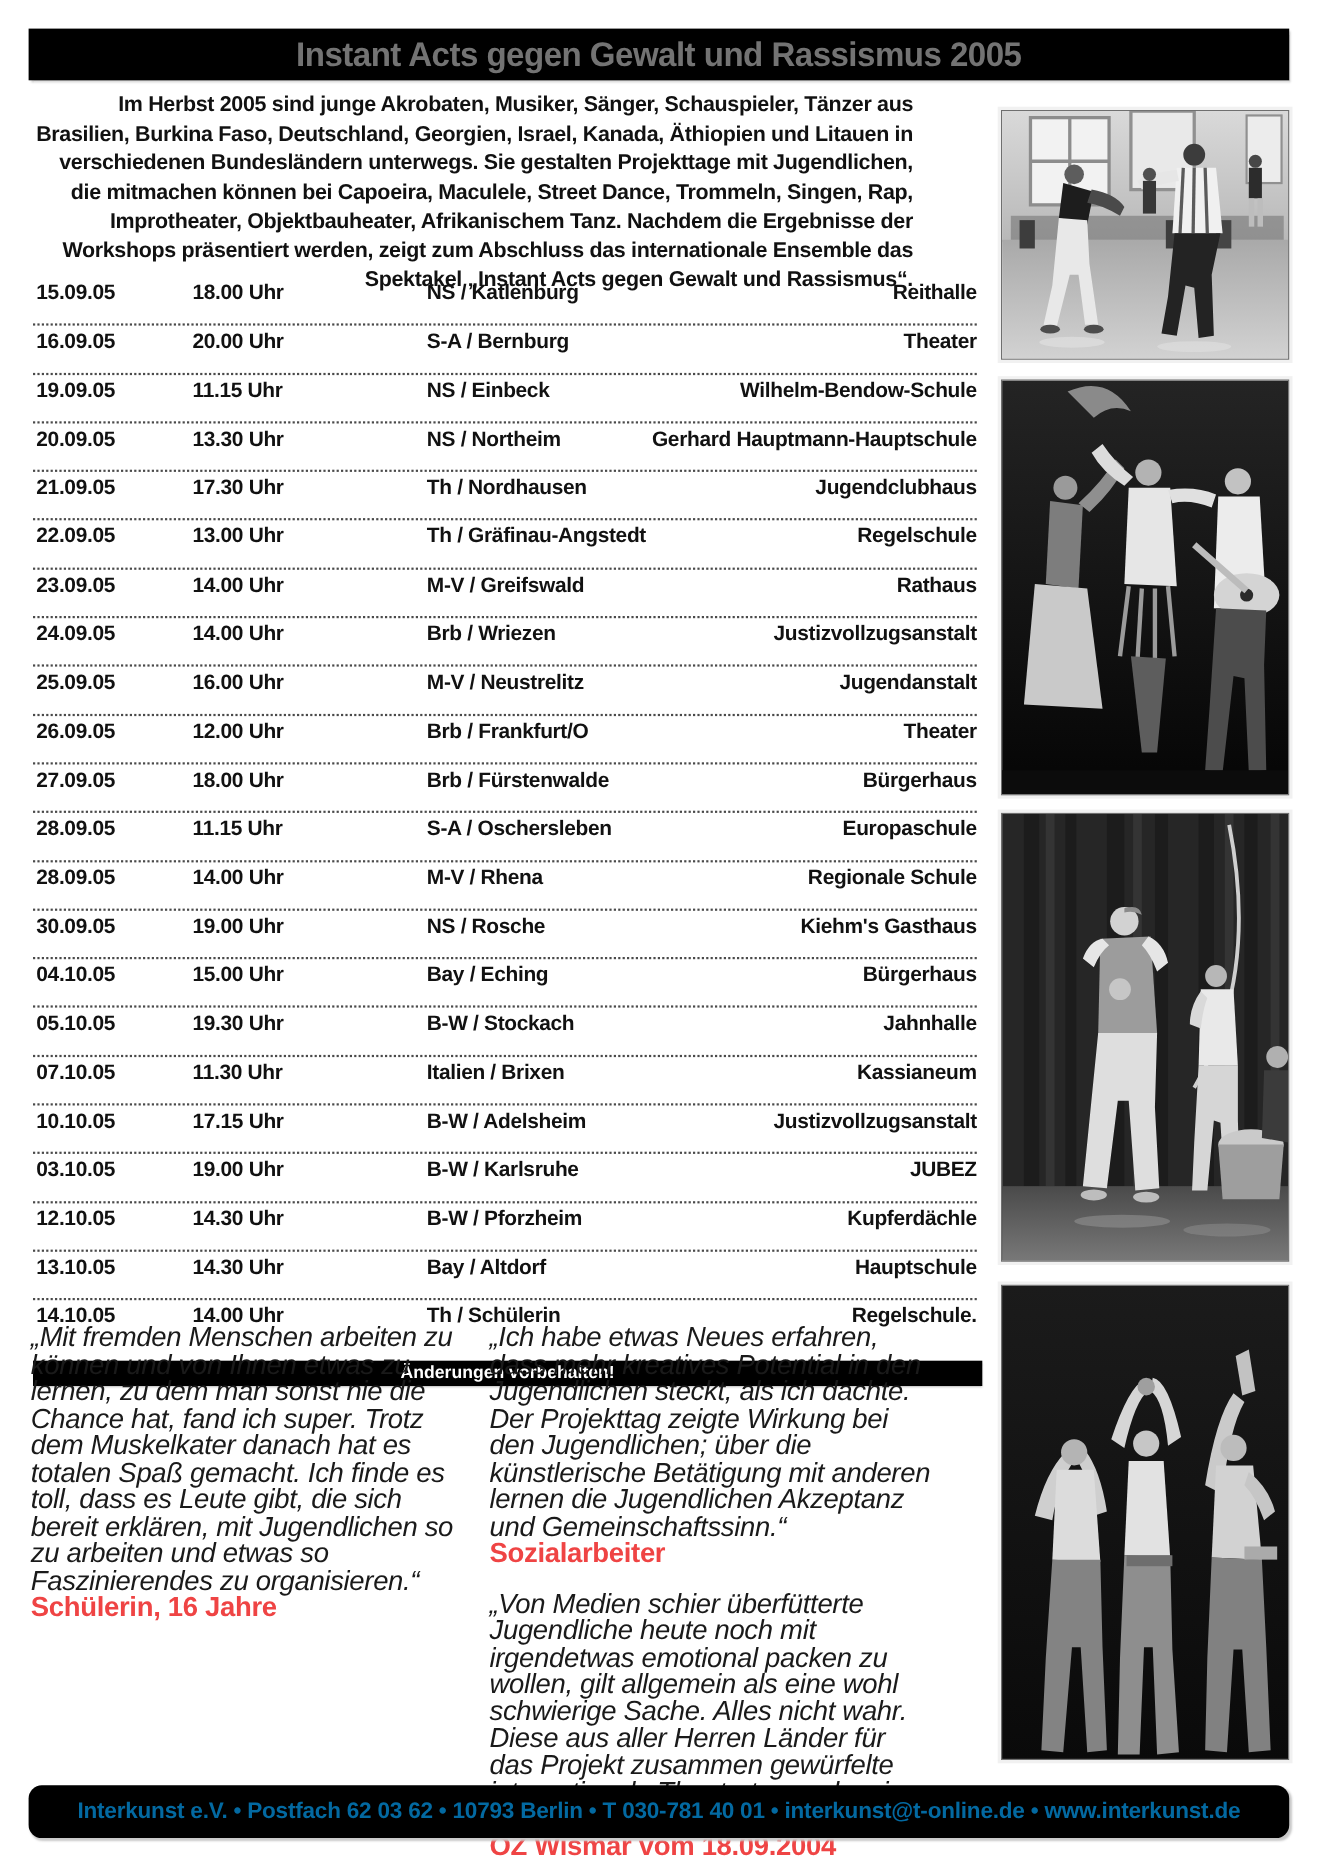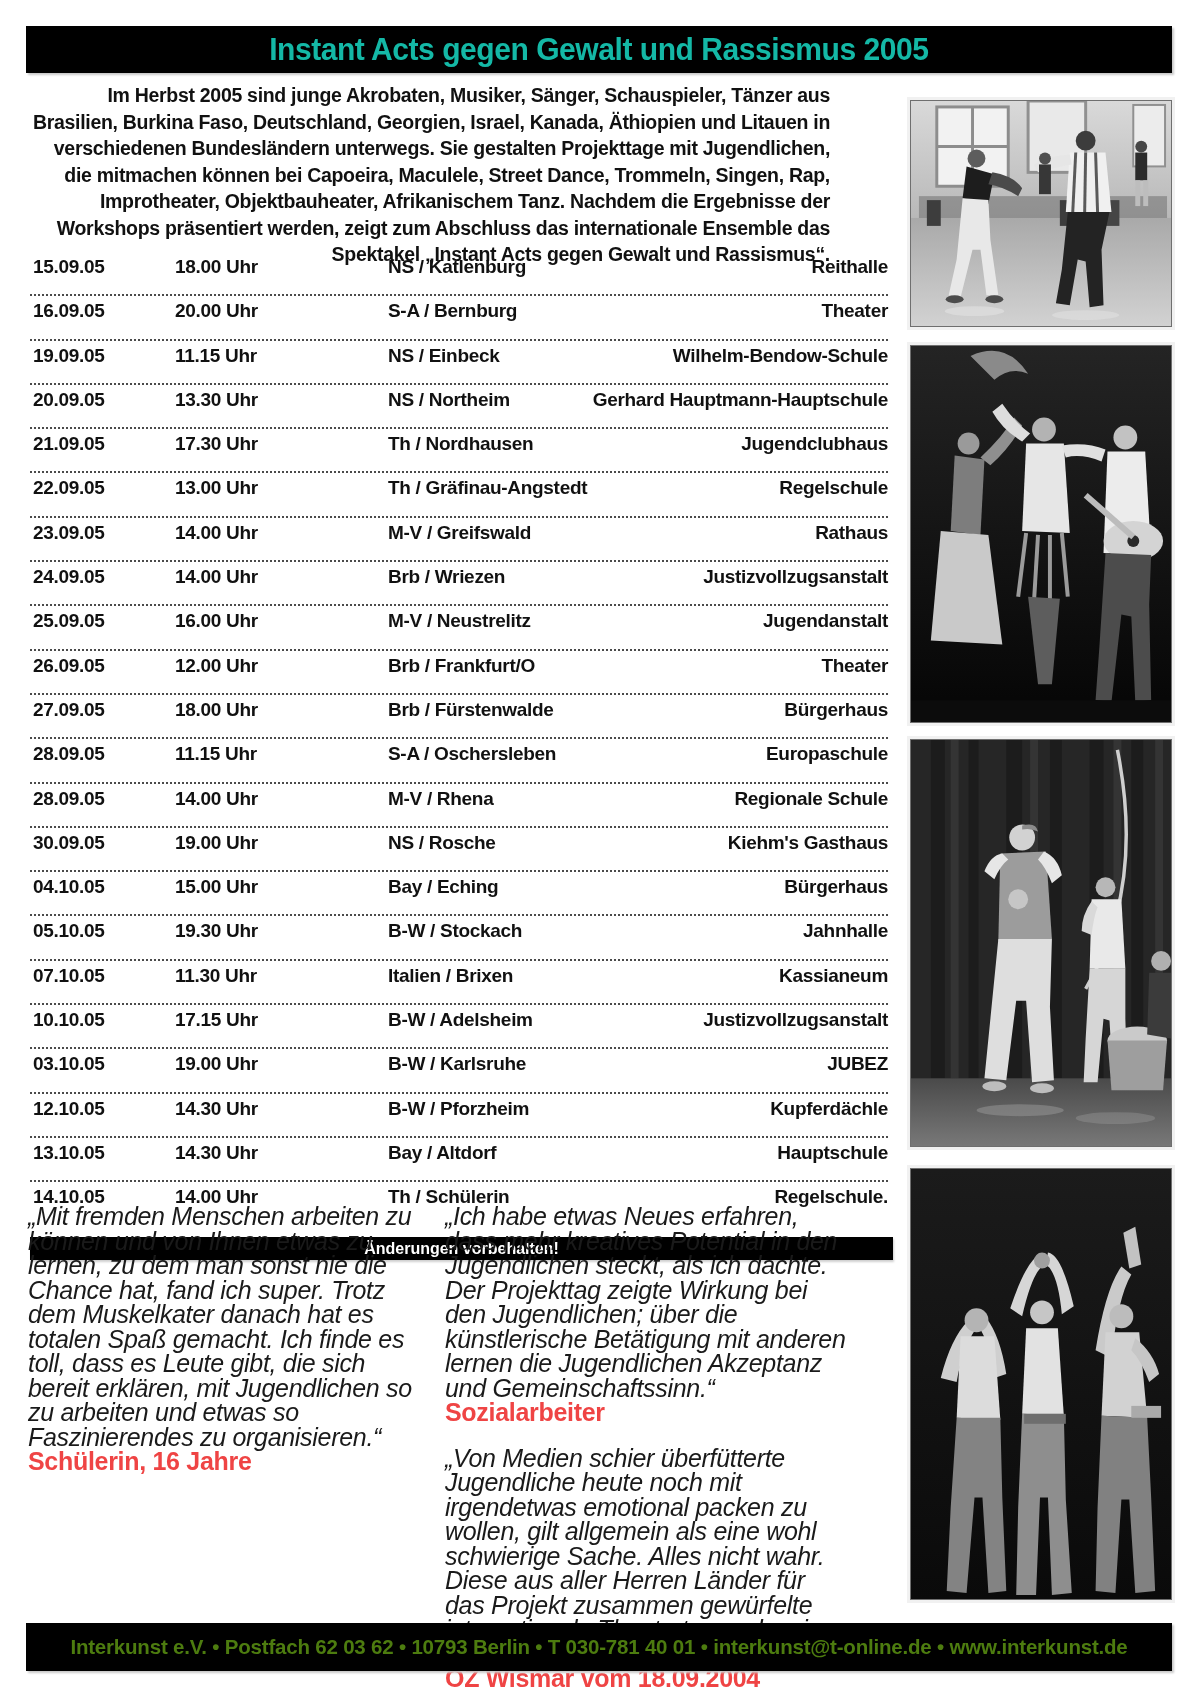--- a/index.html
+++ b/index.html
@@ -3,21 +3,21 @@
 <meta charset="utf-8">
 <style>
   html,body{margin:0;padding:0;background:#ffffff;}
   .page{
     position:relative;width:1200px;height:1698px;background:#ffffff;
     font-family:"Liberation Sans",sans-serif;color:#111;overflow:hidden;
   }
   
   .title-bar{
     position:absolute;left:26px;top:26px;width:1146px;height:47px;
-    background:#000;color:#14b8a6;display:flex;align-items:center;justify-content:center;
+    background:#000;color:#737373;display:flex;align-items:center;justify-content:center;
     box-shadow:2px 2px 2px #c9c9c9;
   }
   .title-bar span{
     font-size:31px;font-weight:bold;letter-spacing:-0.5px;
     transform:scaleX(0.97);white-space:nowrap;
   }
   
   .intro{
     position:absolute;left:28px;top:82px;width:802px;
     font-size:19.5px;line-height:26.5px;font-weight:bold;letter-spacing:-0.3px;
@@ -47,22 +47,22 @@
     font-size:25px;line-height:24.5px;font-style:italic;letter-spacing:-0.3px;color:#1a1a1a;
   }
   .quote-col.left{left:28px;}
   .quote-col.right{left:445px;}
   .quote{margin:0 0 21px 0;}
   .quote p{margin:0;}
   .attribution{font-style:normal;font-weight:bold;color:#ef4444;}
   
   .footer-bar{
     position:absolute;left:26px;top:1623px;width:1146px;height:48px;
-    background:#000;color:#4d7c0f;display:flex;align-items:center;justify-content:center;
-    font-size:20.5px;font-weight:bold;letter-spacing:-0.2px;box-shadow:2px 2px 2px #c9c9c9;
+    background:#000;color:#0369a1;display:flex;align-items:center;justify-content:center;
+    font-size:20.5px;font-weight:bold;letter-spacing:-0.2px;box-shadow:2px 2px 2px #c9c9c9;border-radius:12px;
   }
   
   .photo{
     position:absolute;left:910px;width:262px;box-sizing:border-box;
     background:#e9e9e9;border:1px solid #6f6f6f;box-shadow:0 0 0 3px #f1f1f1;
   }
   .photo svg{display:block;width:100%;height:100%;}
   .photo1{top:100px;height:227px;}
   .photo2{top:345px;height:378px;}
   .photo3{top:739px;height:408px;}

